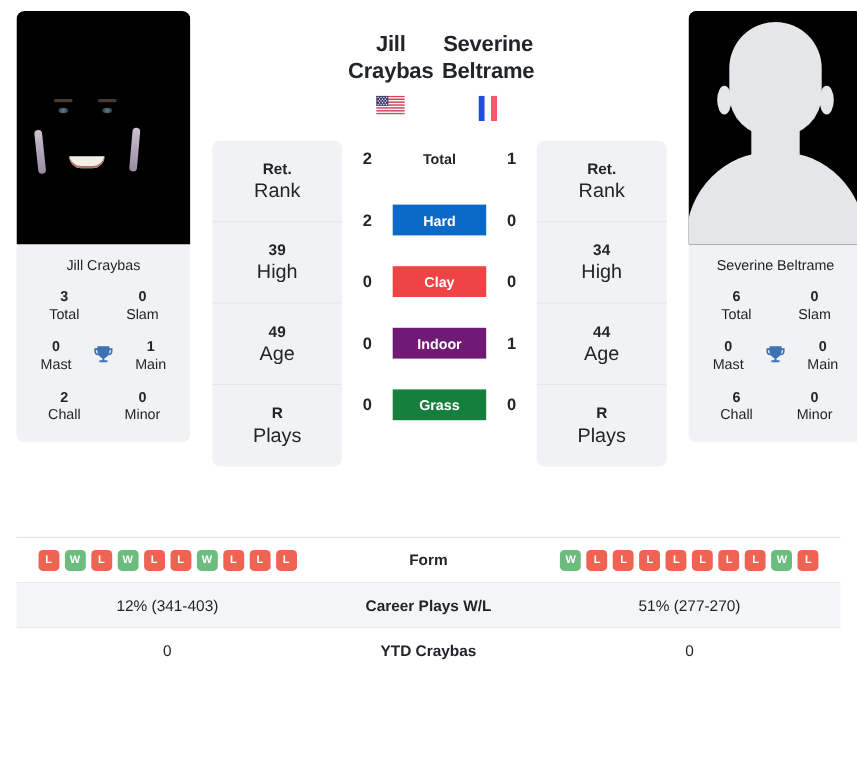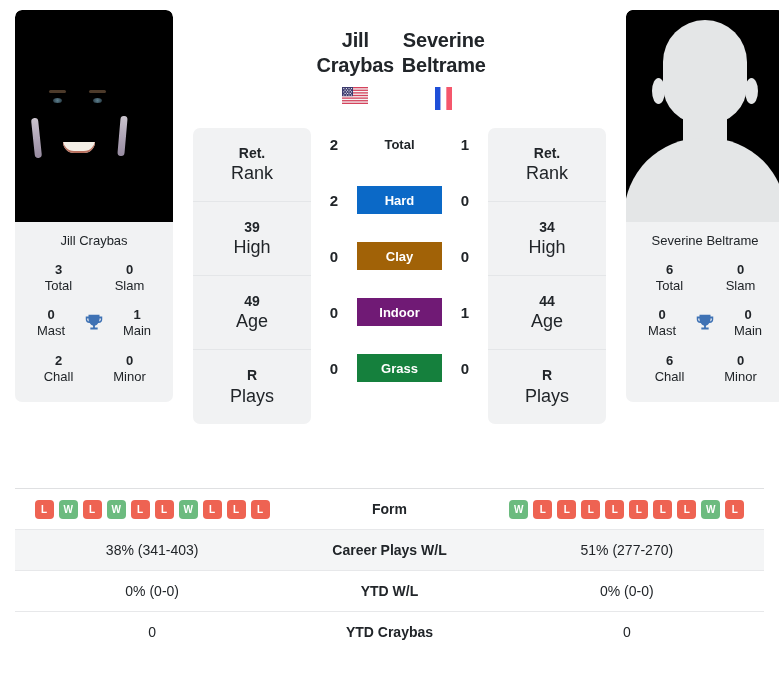--- a/index.html
+++ b/index.html
@@ -301,21 +301,21 @@
           <div class="surf-label-plain">Total</div>
           <div class="surf-score">1</div>
         </div>
         <div class="surf-row">
           <div class="surf-score">2</div>
           <div class="surf-badge" style="background:#0b69c7">Hard</div>
           <div class="surf-score">0</div>
         </div>
         <div class="surf-row">
           <div class="surf-score">0</div>
-          <div class="surf-badge" style="background:#a16207">Clay</div>
+          <div class="surf-badge" style="background:#ef4444">Clay</div>
           <div class="surf-score">0</div>
         </div>
         <div class="surf-row">
           <div class="surf-score">0</div>
           <div class="surf-badge" style="background:#701a75">Indoor</div>
           <div class="surf-score">1</div>
         </div>
         <div class="surf-row">
           <div class="surf-score">0</div>
           <div class="surf-badge" style="background:#15803d">Grass</div>
@@ -427,28 +427,23 @@
               <div class="form-badge L">L</div>
               <div class="form-badge L">L</div>
               <div class="form-badge L">L</div>
               <div class="form-badge L">L</div>
               <div class="form-badge W">W</div>
               <div class="form-badge L">L</div>
             </div>
         </td>
       </tr>
       <tr class="alt">
-        <td class="side">38% (341-403)</td>
+        <td class="side">12% (341-403)</td>
         <td class="label">Career Plays W/L</td>
         <td class="side">51% (277-270)</td>
-      </tr>
-      <tr>
-        <td class="side">0% (0-0)</td>
-        <td class="label">YTD W/L</td>
-        <td class="side">0% (0-0)</td>
       </tr>
       <tr>
         <td class="side">0</td>
         <td class="label">YTD Craybas</td>
         <td class="side">0</td>
       </tr>
     </tbody>
   </table>
 
 </div>

